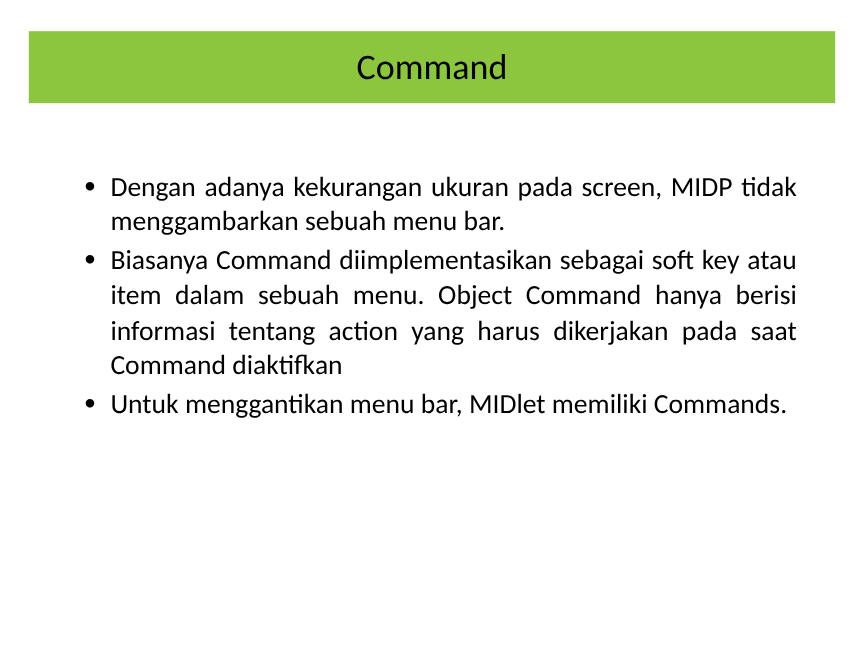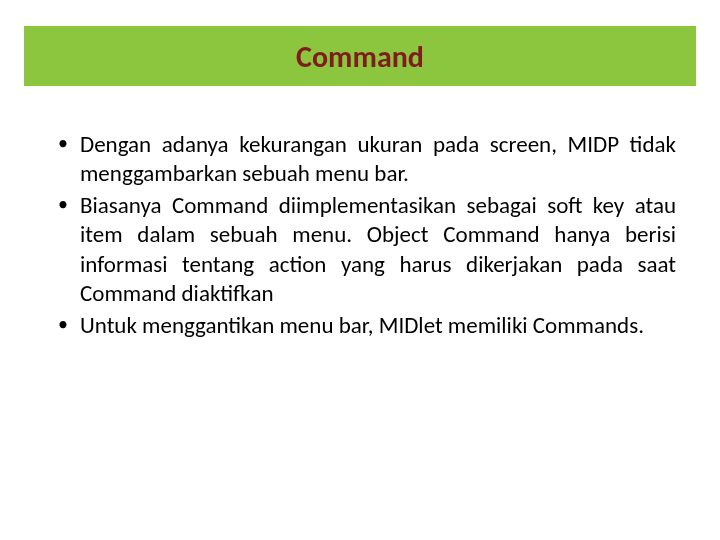--- a/index.html
+++ b/index.html
@@ -22,33 +22,33 @@
     top: 26px;
     left: 24px;
     right: 24px;
     height: 60px;
     background: #8cc63f; 
     display: flex;
     align-items: center;
     justify-content: center;
   }
   .title-text {
-    font-weight: 700;
+    font-weight: 400;
     font-size: 30px;
-    color: #7f1d1d;
+    color: #000000;
   }
   .content {
     position: absolute;
     top: 130px;
     left: 54px;
     right: 44px;
   }
   ul.bullets {
     list-style: none;
-    margin: 0;
+    margin: 12px;
     padding: 0;
   }
   ul.bullets > li {
     position: relative;
     padding-left: 26px;
     font-size: 23px;
     line-height: 1.28;
     text-align: justify;
     text-justify: inter-word;
     margin-bottom: 2px;

